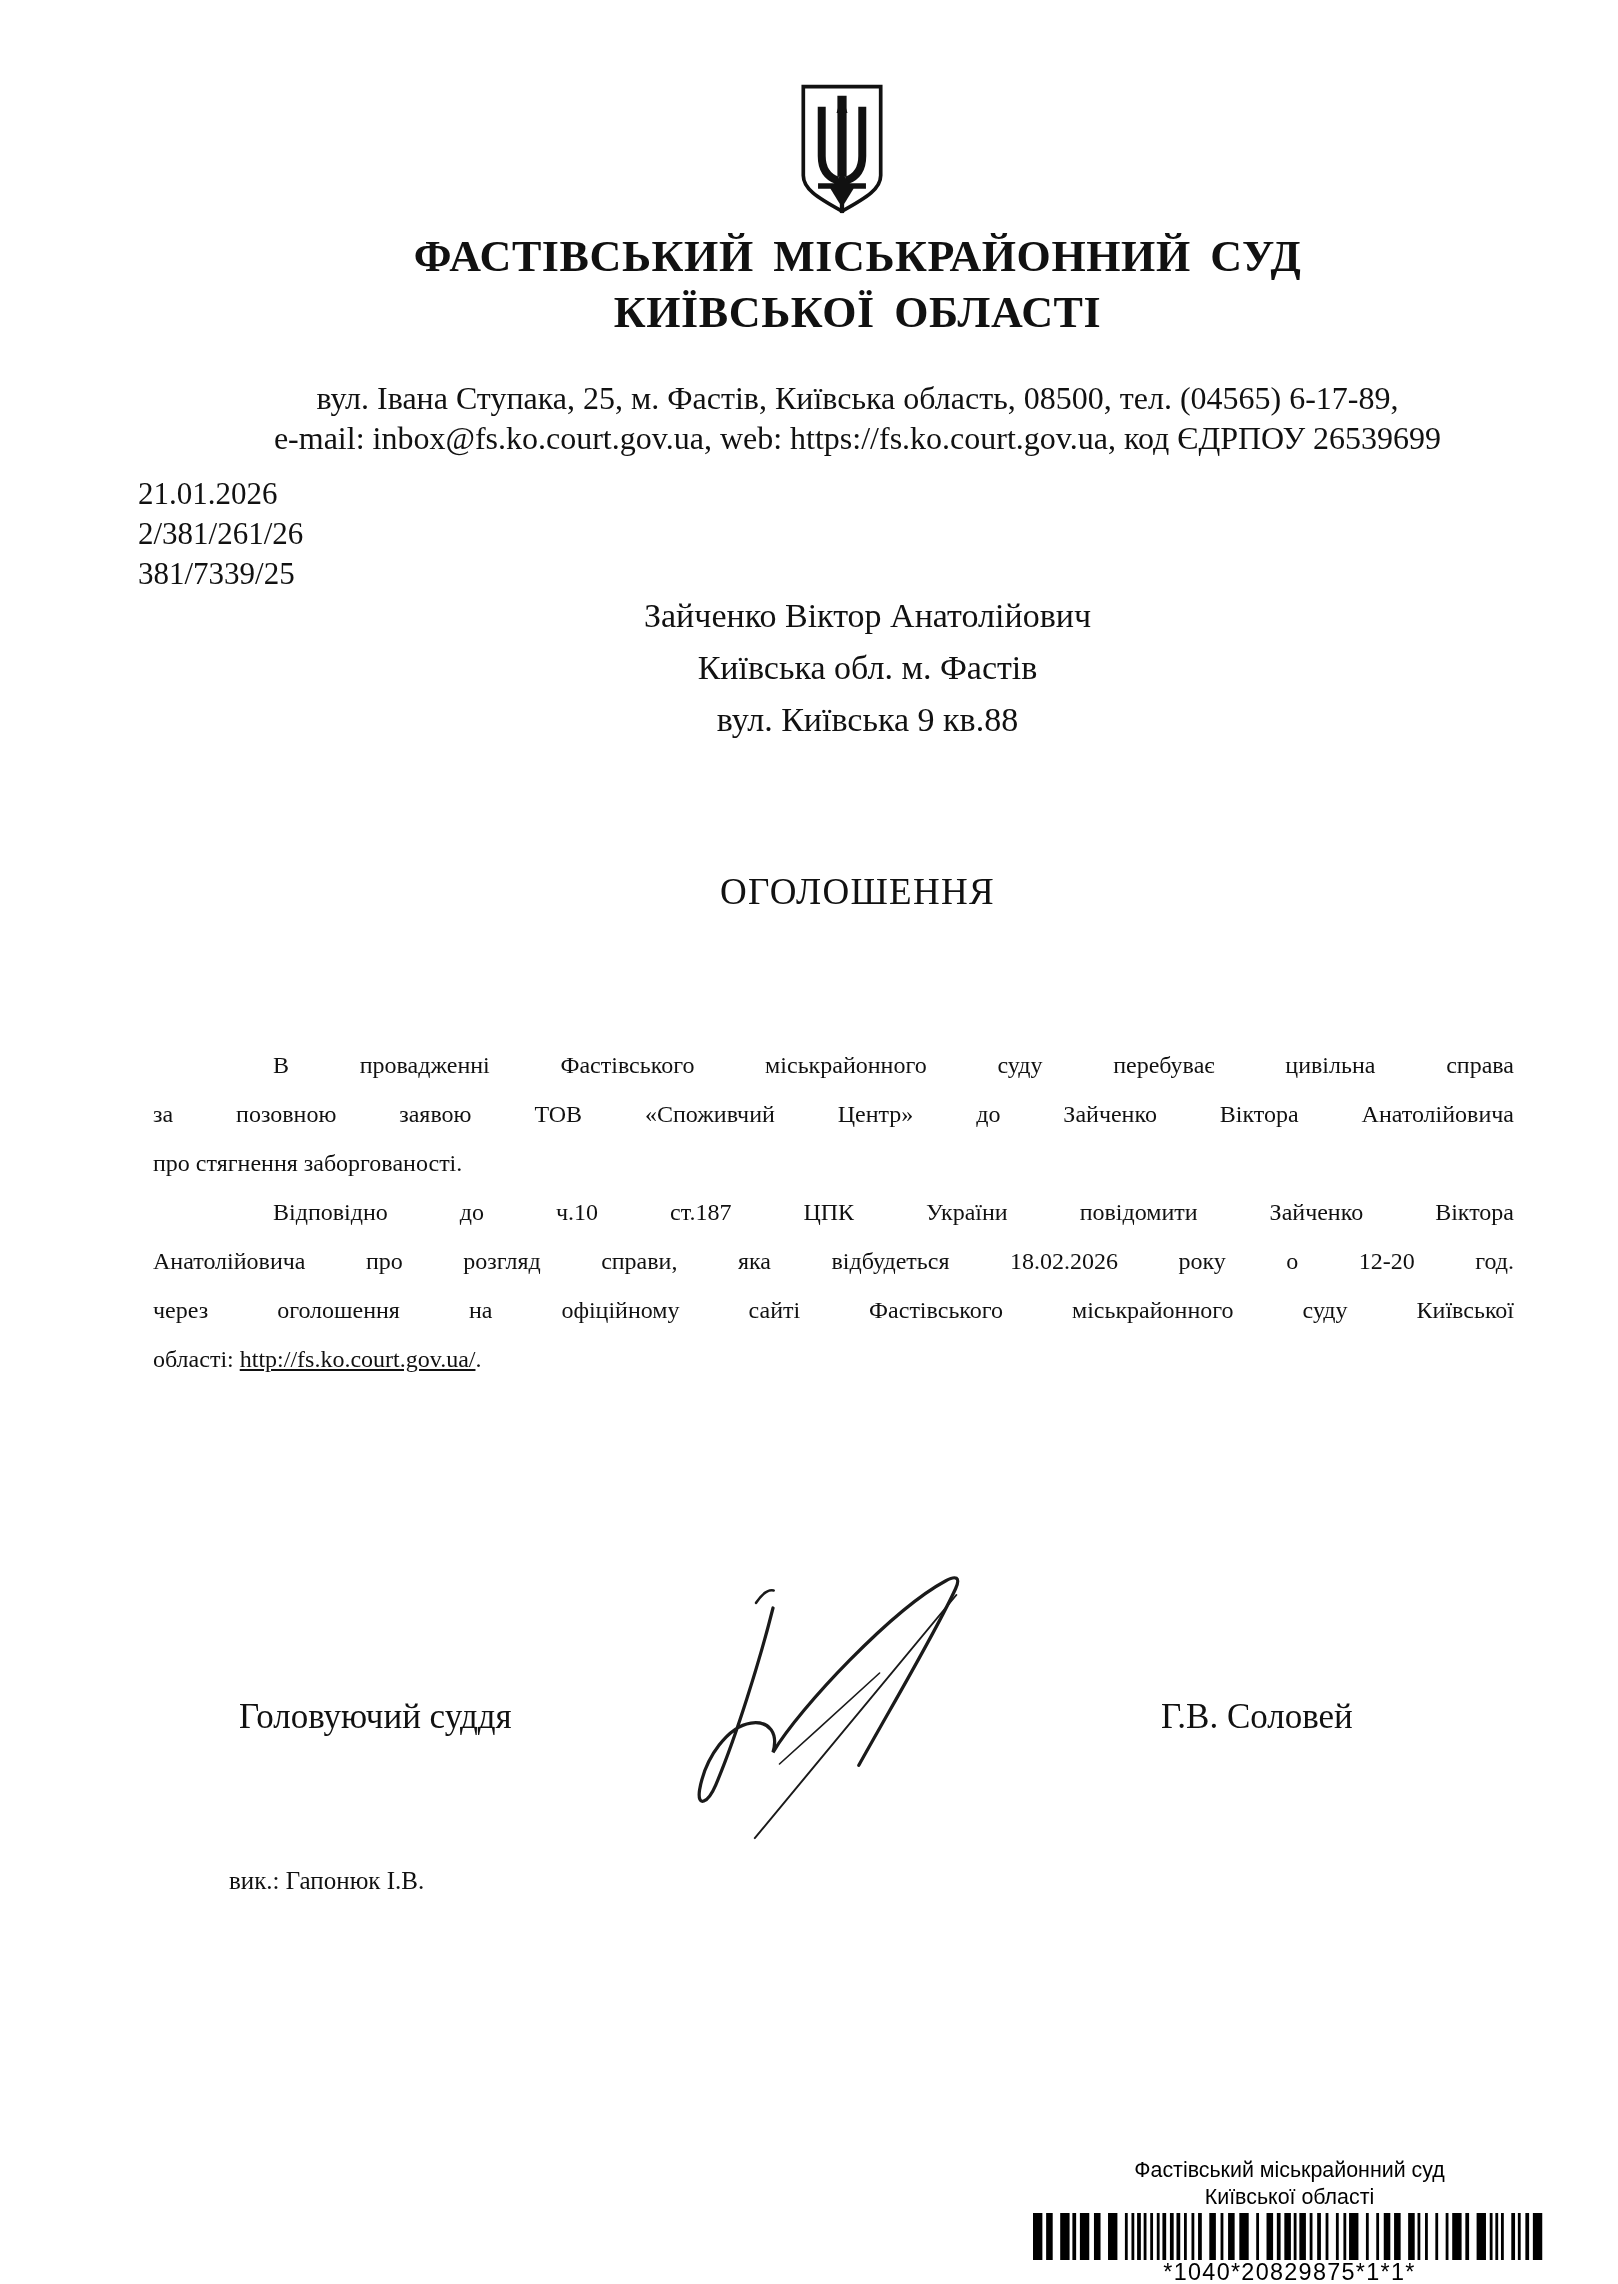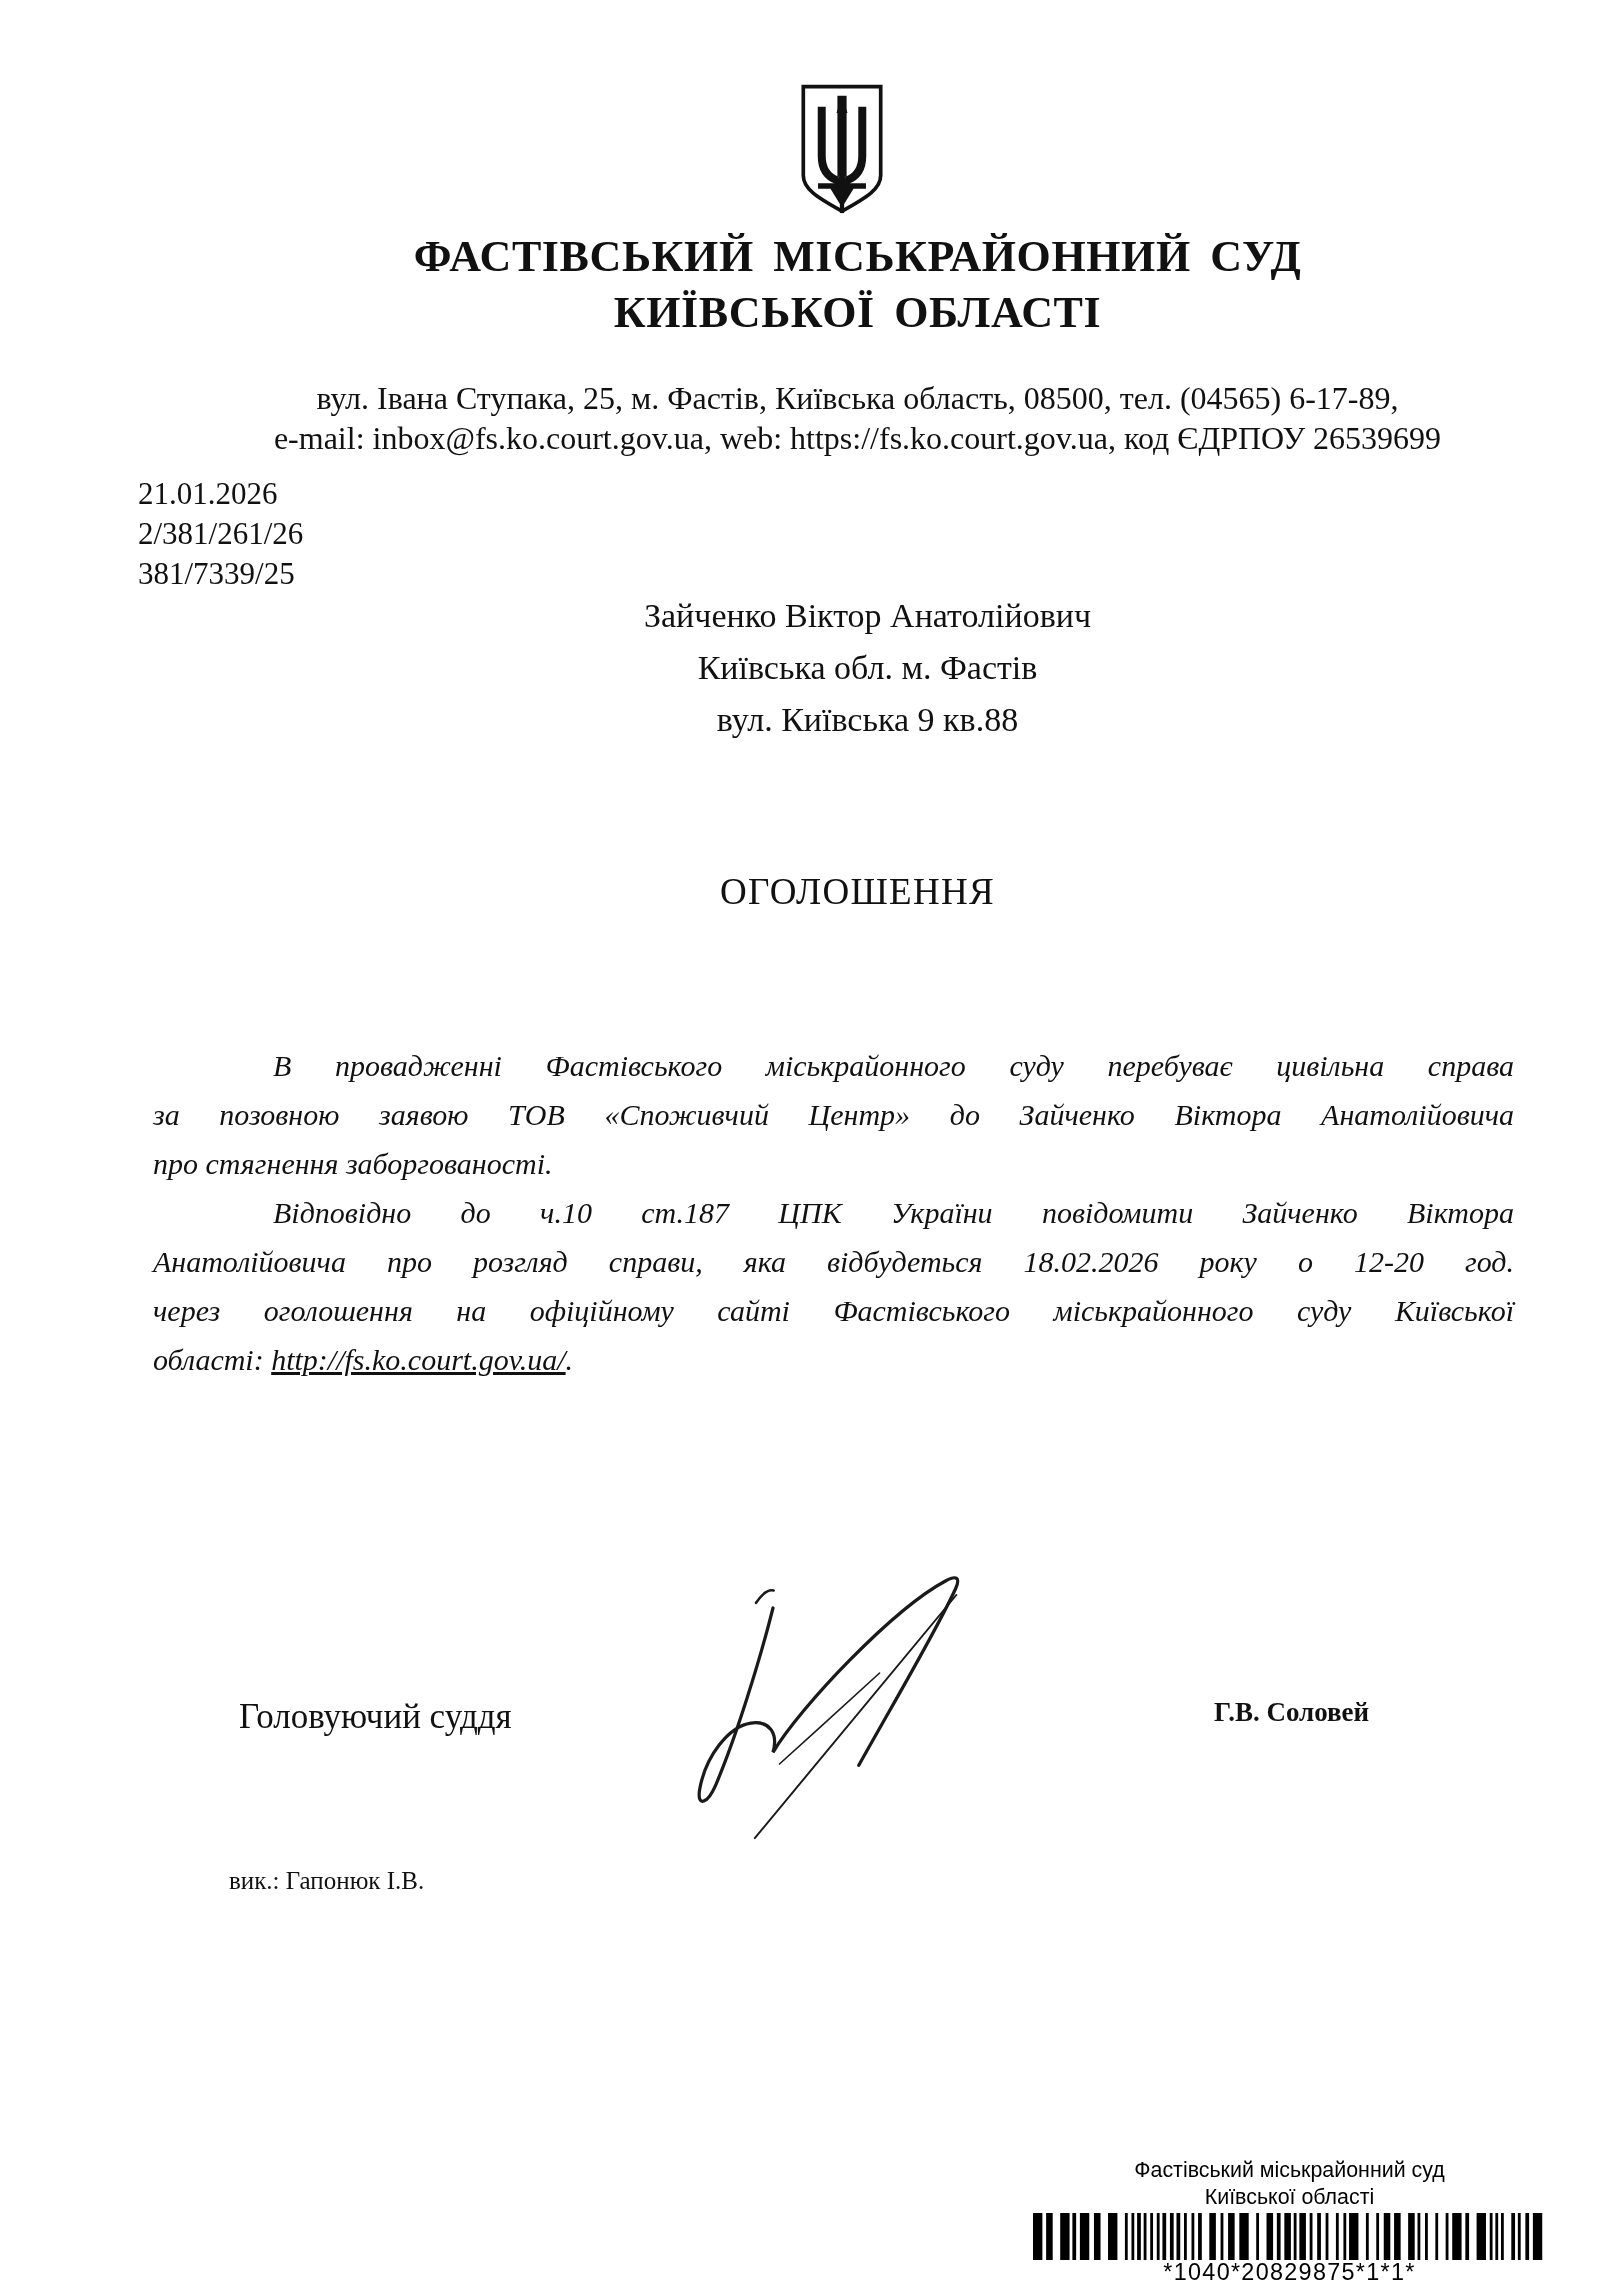--- a/index.html
+++ b/index.html
@@ -35,30 +35,30 @@
     font-size:34px;line-height:52px;text-align:center;
   }
   
   .announcement{
     position:absolute;left:97px;right:0;top:870px;
     text-align:center;font-size:37px;letter-spacing:1.3px;
   }
   
   .body-text{
     position:absolute;left:153px;top:1041px;width:1361px;
-    font-size:30px;line-height:49px;font-style:italic;
+    font-size:24px;line-height:49px;
   }
   .para .body-line{text-align:justify;text-align-last:justify;}
   .para .body-line:first-child{text-indent:120px;}
   .para.last-left .body-line:last-child{text-align-last:left;}
   .tail-line{text-align:left;}
   .doc-link{color:inherit;text-decoration:underline;cursor:pointer;}
   
   .judge-role{position:absolute;left:239px;top:1697px;font-size:35px;}
-  .judge-name{position:absolute;left:1214px;top:1697px;font-size:27px;font-weight:bold;}
+  .judge-name{position:absolute;left:1161px;top:1697px;font-size:35px;}
   .signature{position:absolute;left:617px;top:1569px;width:416px;height:273px;}
   
   .executor{position:absolute;left:229px;top:1867px;font-size:25px;}
   
   .footer{
     position:absolute;left:1033px;top:2157px;width:513px;
     text-align:center;
     font-family:"Liberation Sans","DejaVu Sans",sans-serif;
     color:#000;
   }

